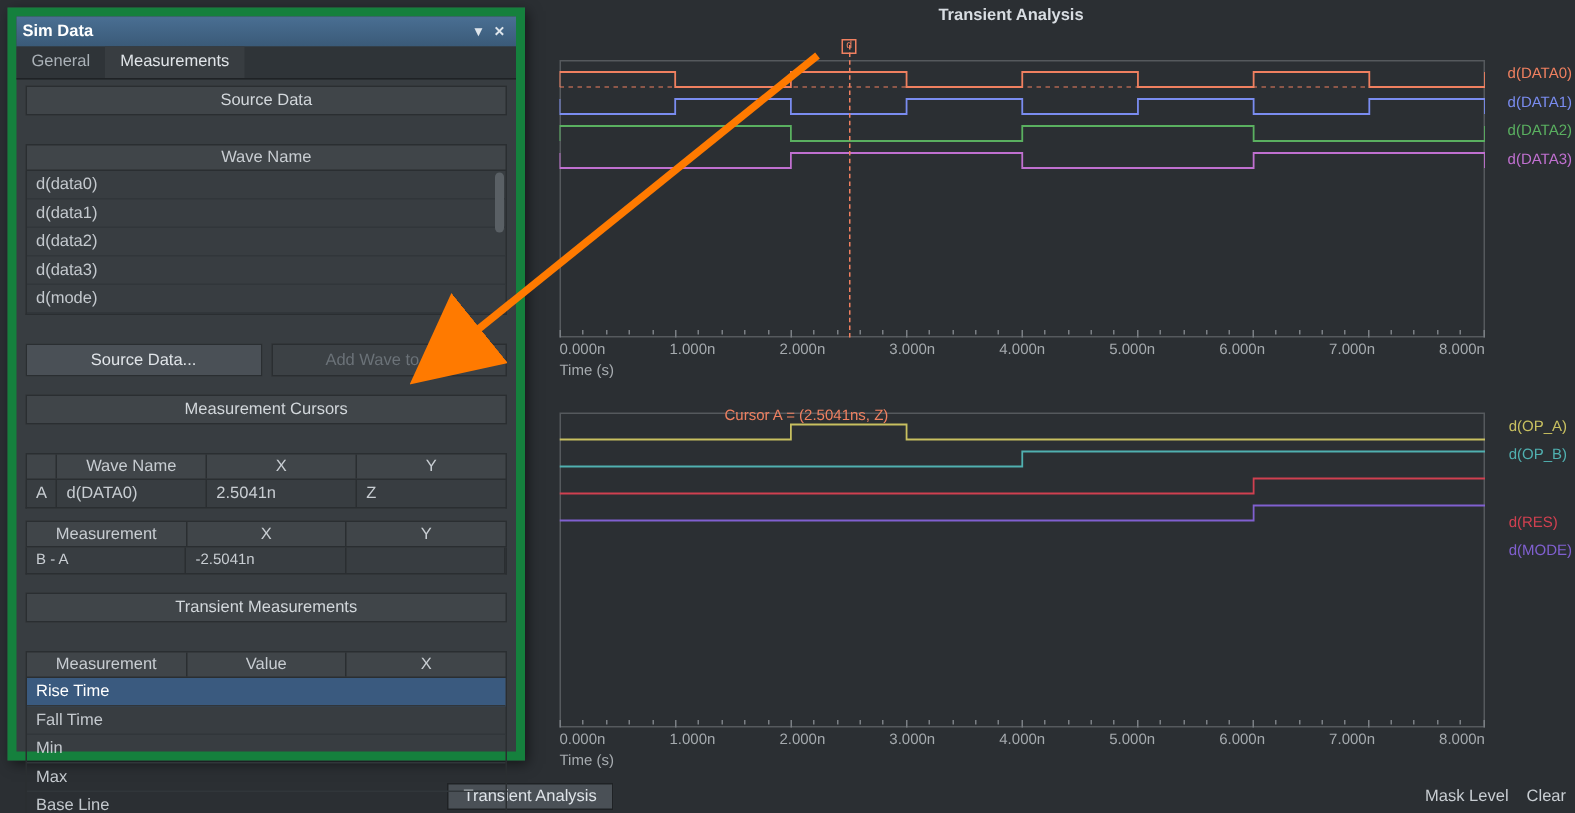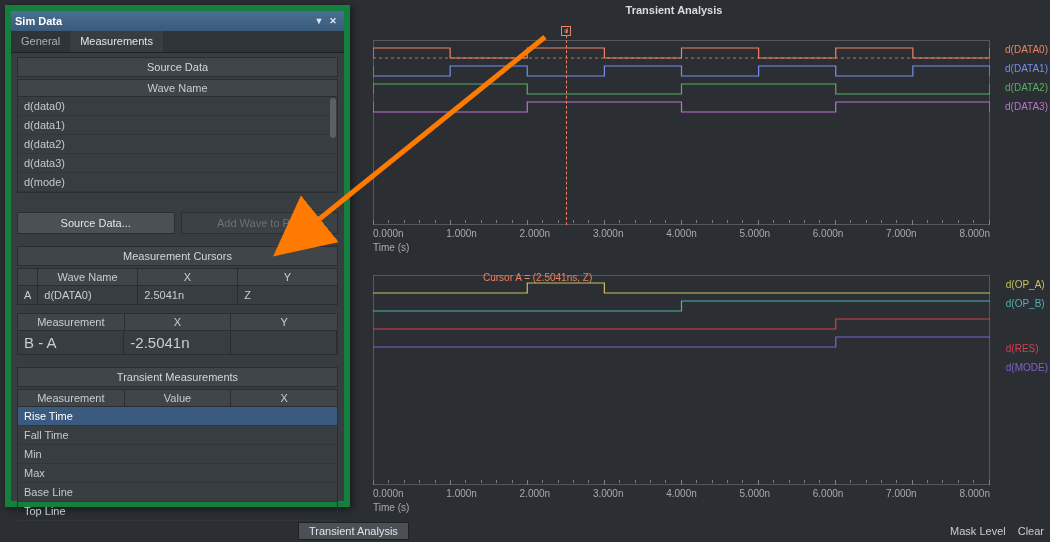--- a/index.html
+++ b/index.html
@@ -57,21 +57,21 @@
 
   .section {
     padding: 4px 6px 8px 6px;
   }
   .section-header {
     text-align: center;
     background: #404549;
     color: #d2d7db;
     padding: 3px 12px;
     font-size: 11px;
-    margin-bottom: 2px;
+    margin-bottom: 19px;
     border: 1px solid #2a2e31;
   }
   .col-headers {
     display: flex;
     background: #404549;
     border: 1px solid #2a2e31;
     font-size: 11px;
   }
   .col-headers > div {
     flex: 1; text-align: center;
@@ -121,21 +121,21 @@
     border-right: 1px solid #2a2e31;
     font-size: 11px;
   }
   .table3 .row > div:last-child { border-right: 0; }
   .table3 .row > div:first-child { flex: 0 0 20px; text-align: center; }
 
   .table3b .row { display: flex; border: 1px solid #2a2e31; border-top: none; }
   .table3b .row > div {
     flex: 1; padding: 3px 6px;
     border-right: 1px solid #2a2e31;
-    font-size: 15px;
+    font-size: 10px;
   }
 
   
   .plot-area {
     position: absolute;
     left: 298px; top: 0; right: 0; bottom: 0;
     background: #2b2f33;
   }
   .plot-title {
     text-align: center;

